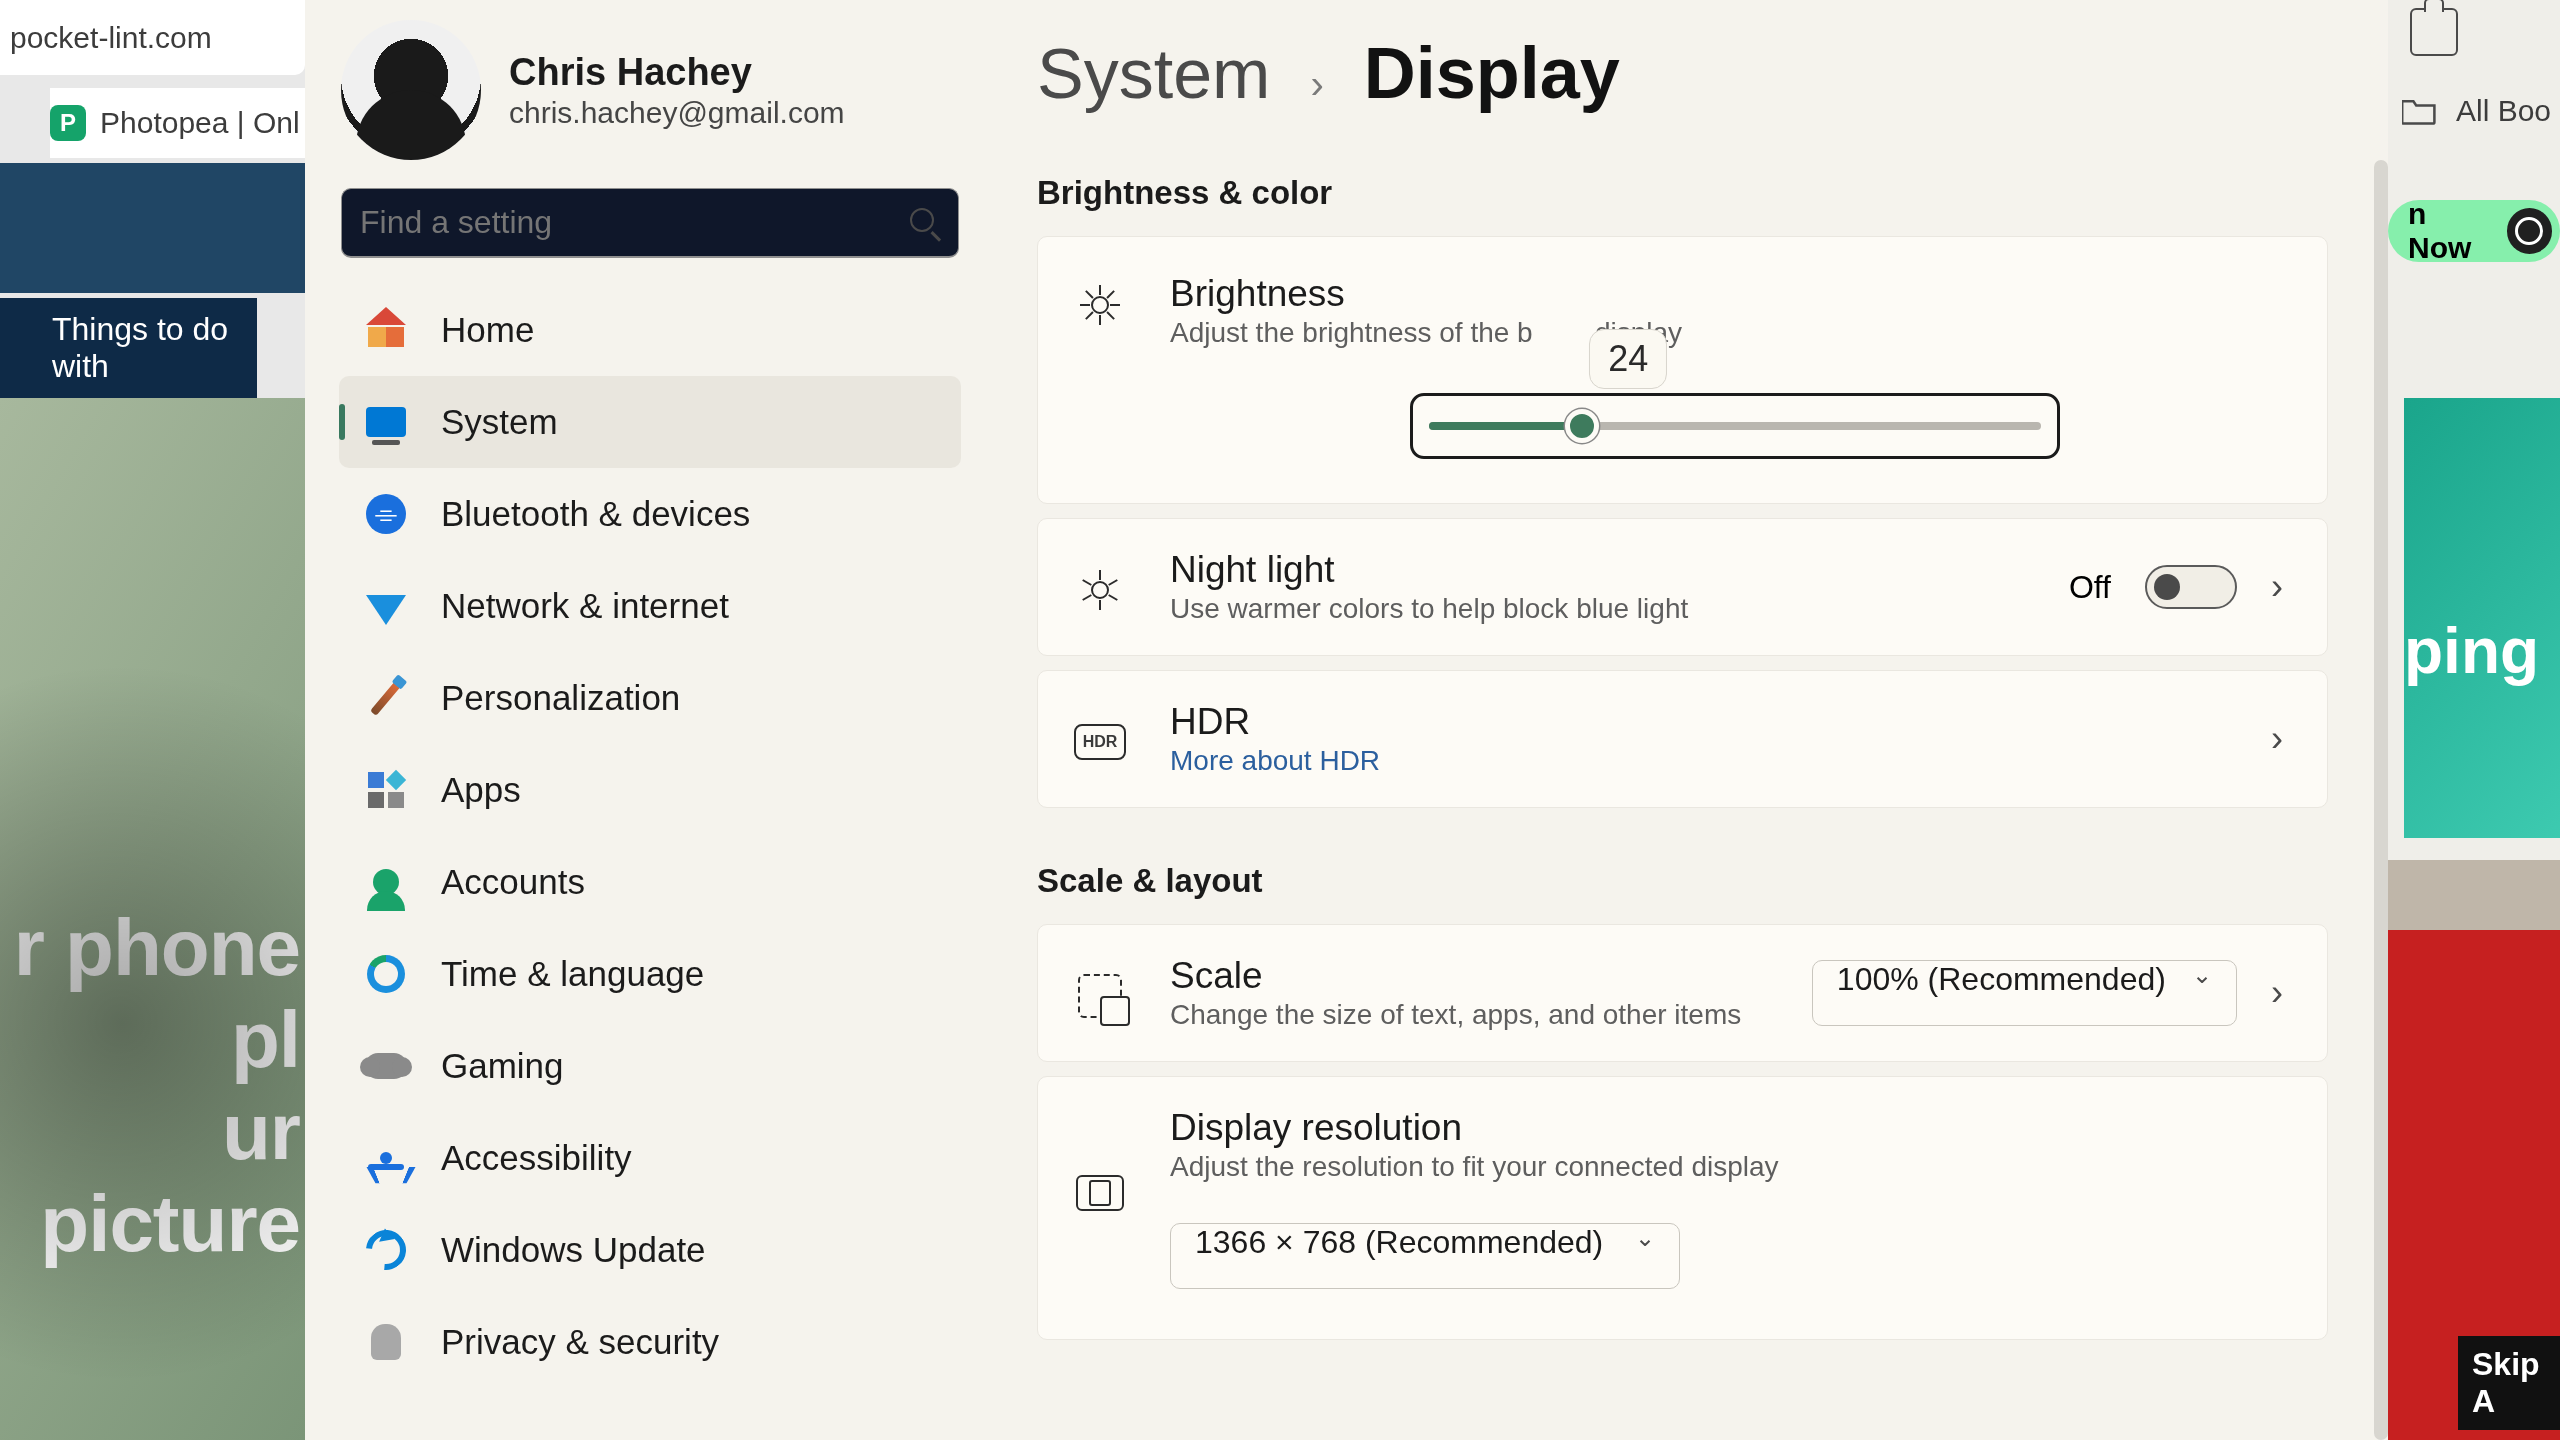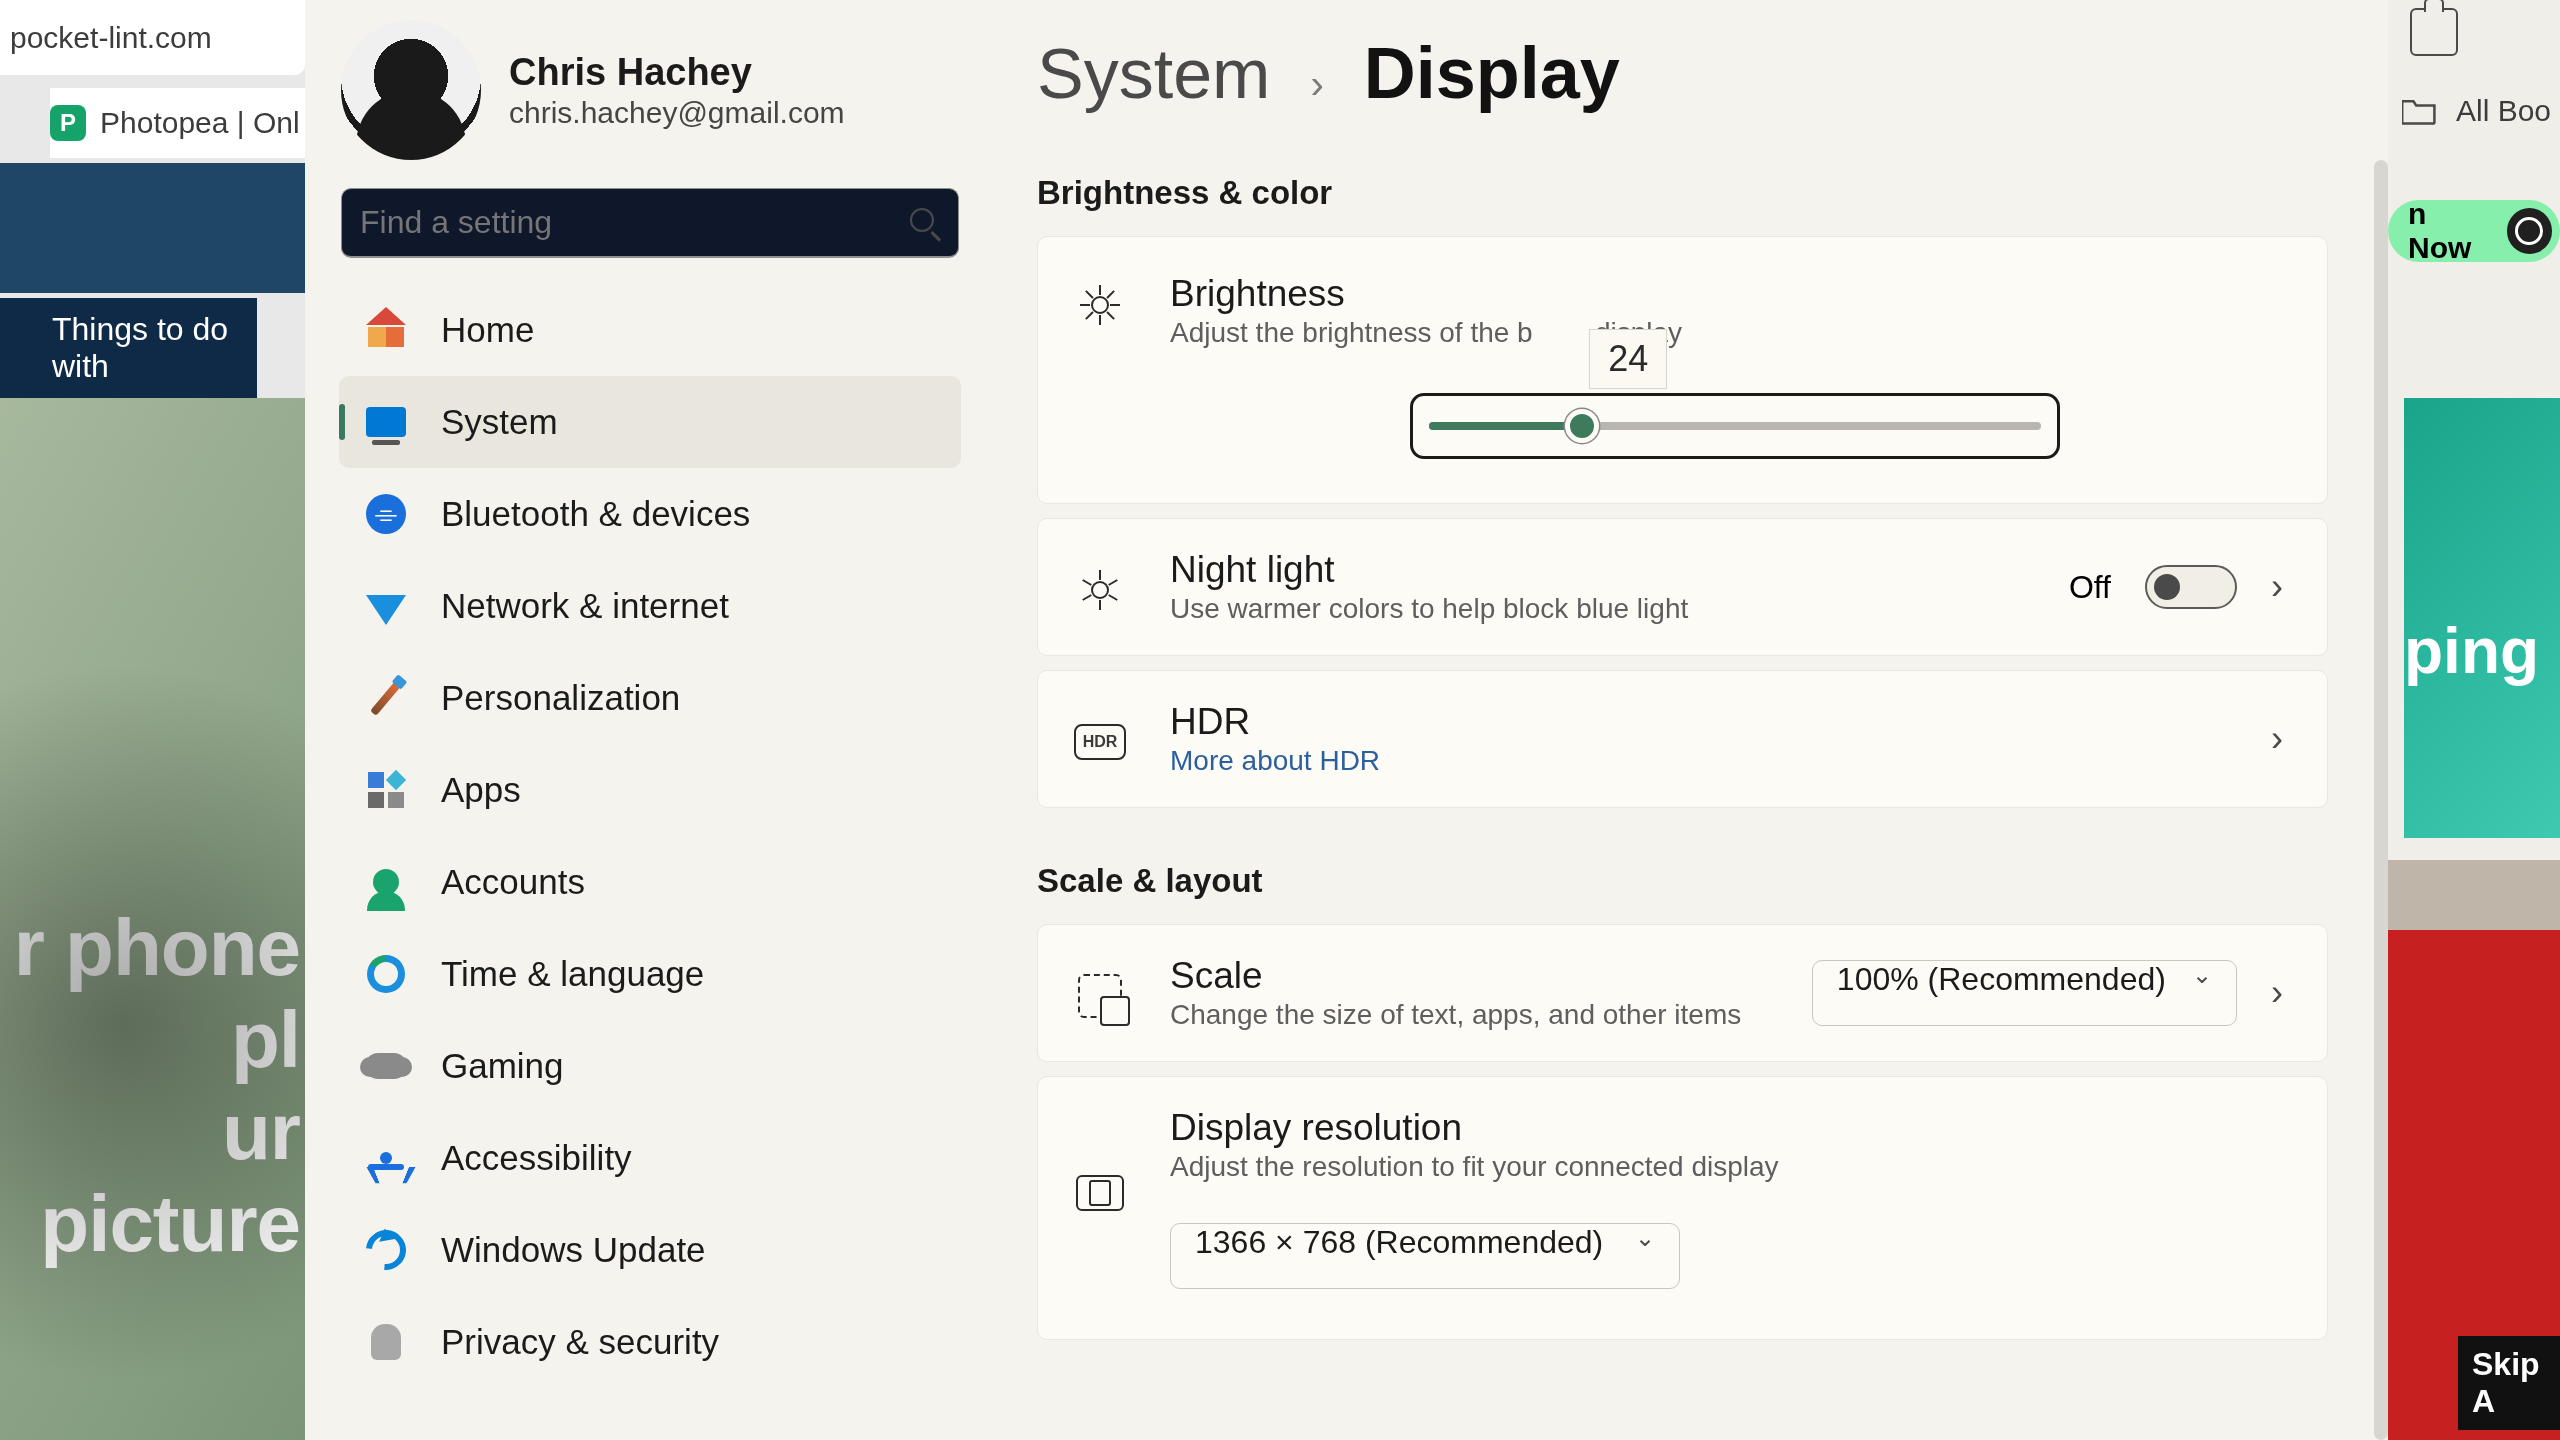--- a/index.html
+++ b/index.html
@@ -90,21 +90,21 @@
   .card.brightness { flex-direction: row; align-items: flex-start; padding-top: 36px; padding-bottom: 44px; }
   .cico { width: 52px; height: 52px; flex: none; display: flex; align-items: center; justify-content: center; color: #3a3a3a; margin-top: 6px; }
   .cbody { flex: 1; }
   .ctitle { font-size: 37px; color: #1b1b1b; }
   .cdesc { font-size: 28px; color: #5e5e5e; margin-top: 2px; }
   .cdesc a { color: #2b5f9e; text-decoration: none; }
   .ctrls { display: flex; align-items: center; gap: 34px; }
   .chev { font-size: 36px; color: #4a4a4a; }
 
   .slider-wrap { position: relative; margin-top: 44px; }
-  .slider-tip { position: absolute; top: -64px; left: 25%; transform: translateX(-50%); background: #fbf9f2; border: 1px solid #d8d5cd; border-radius: 0; padding: 8px 18px; font-size: 36px; color: #2a2a2a; }
+  .slider-tip { position: absolute; top: -64px; left: 25%; transform: translateX(-50%); background: #fbf9f2; border: 1px solid #d8d5cd; border-radius: 15px; padding: 8px 18px; font-size: 36px; color: #2a2a2a; }
   .slider { width: 650px; height: 66px; border: 3px solid #1b1b1b; border-radius: 14px; display: flex; align-items: center; padding: 0 16px; position: relative; }
   .track { height: 8px; width: 100%; background: #b9b6af; border-radius: 4px; position: relative; }
   .track-fill { position: absolute; left: 0; top: 0; bottom: 0; width: 25%; background: #3e7b5d; border-radius: 4px; }
   .thumb { position: absolute; left: 25%; top: 50%; width: 34px; height: 34px; background: #3e7b5d; border: 5px solid #fdfbf6; box-shadow: 0 0 0 1.5px #888; border-radius: 50%; transform: translate(-50%, -50%); }
 
   .toggle { width: 92px; height: 44px; border: 2px solid #5a5a5a; border-radius: 22px; position: relative; background: #f1eee6; }
   .toggle::after { content: ""; position: absolute; left: 7px; top: 7px; width: 26px; height: 26px; background: #4a4a4a; border-radius: 50%; }
 
   .dropdown { height: 66px; border: 1.5px solid #c9c6be; border-radius: 10px; background: #fdfbf6; display: flex; padding: 0 24px; gap: 26px; font-size: 32px; color: #1b1b1b; }
   .dd-caret { font-size: 24px; color: #4a4a4a; }

